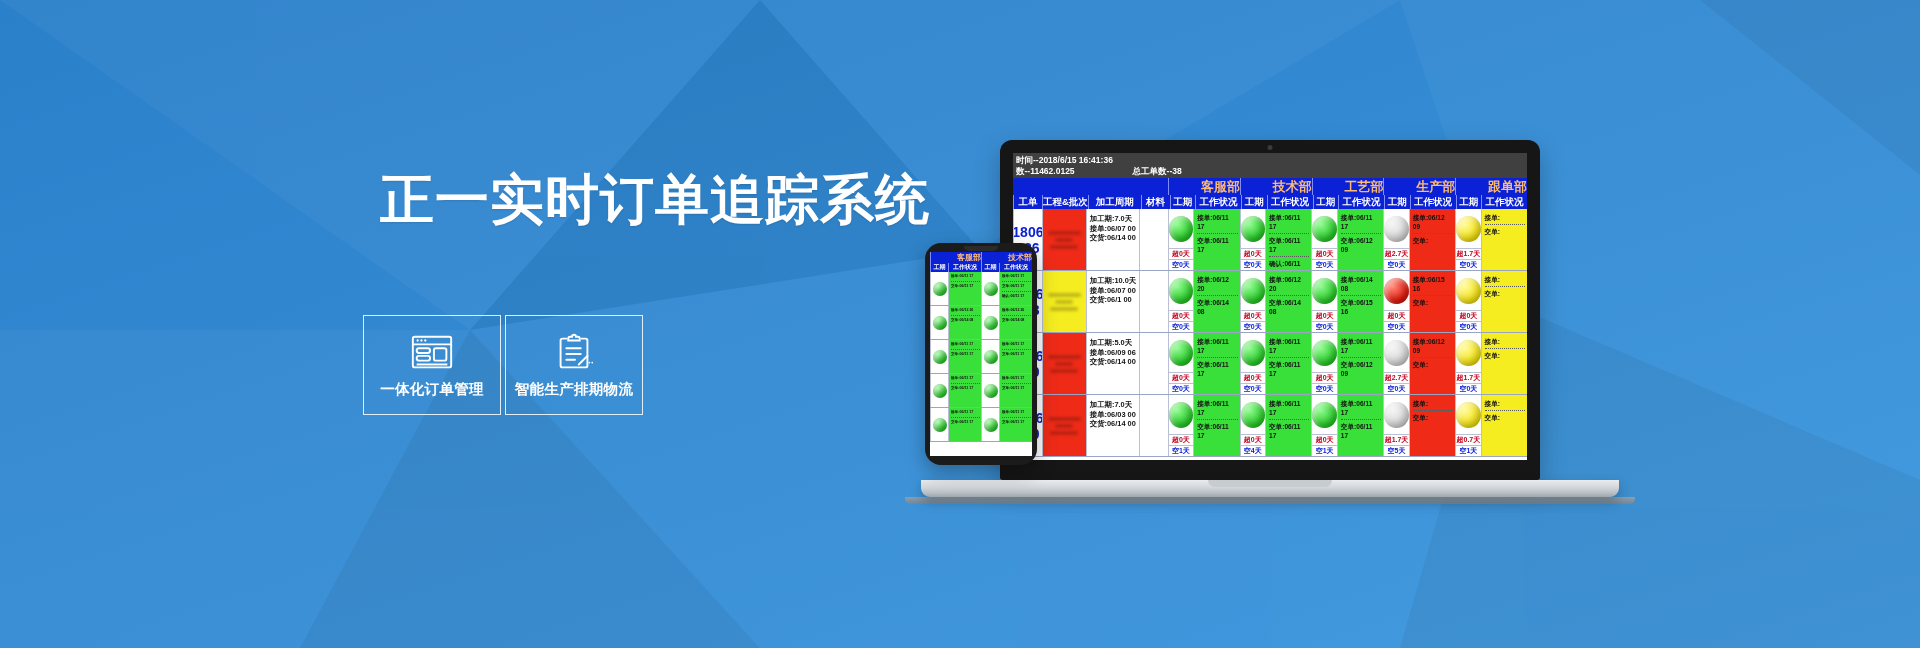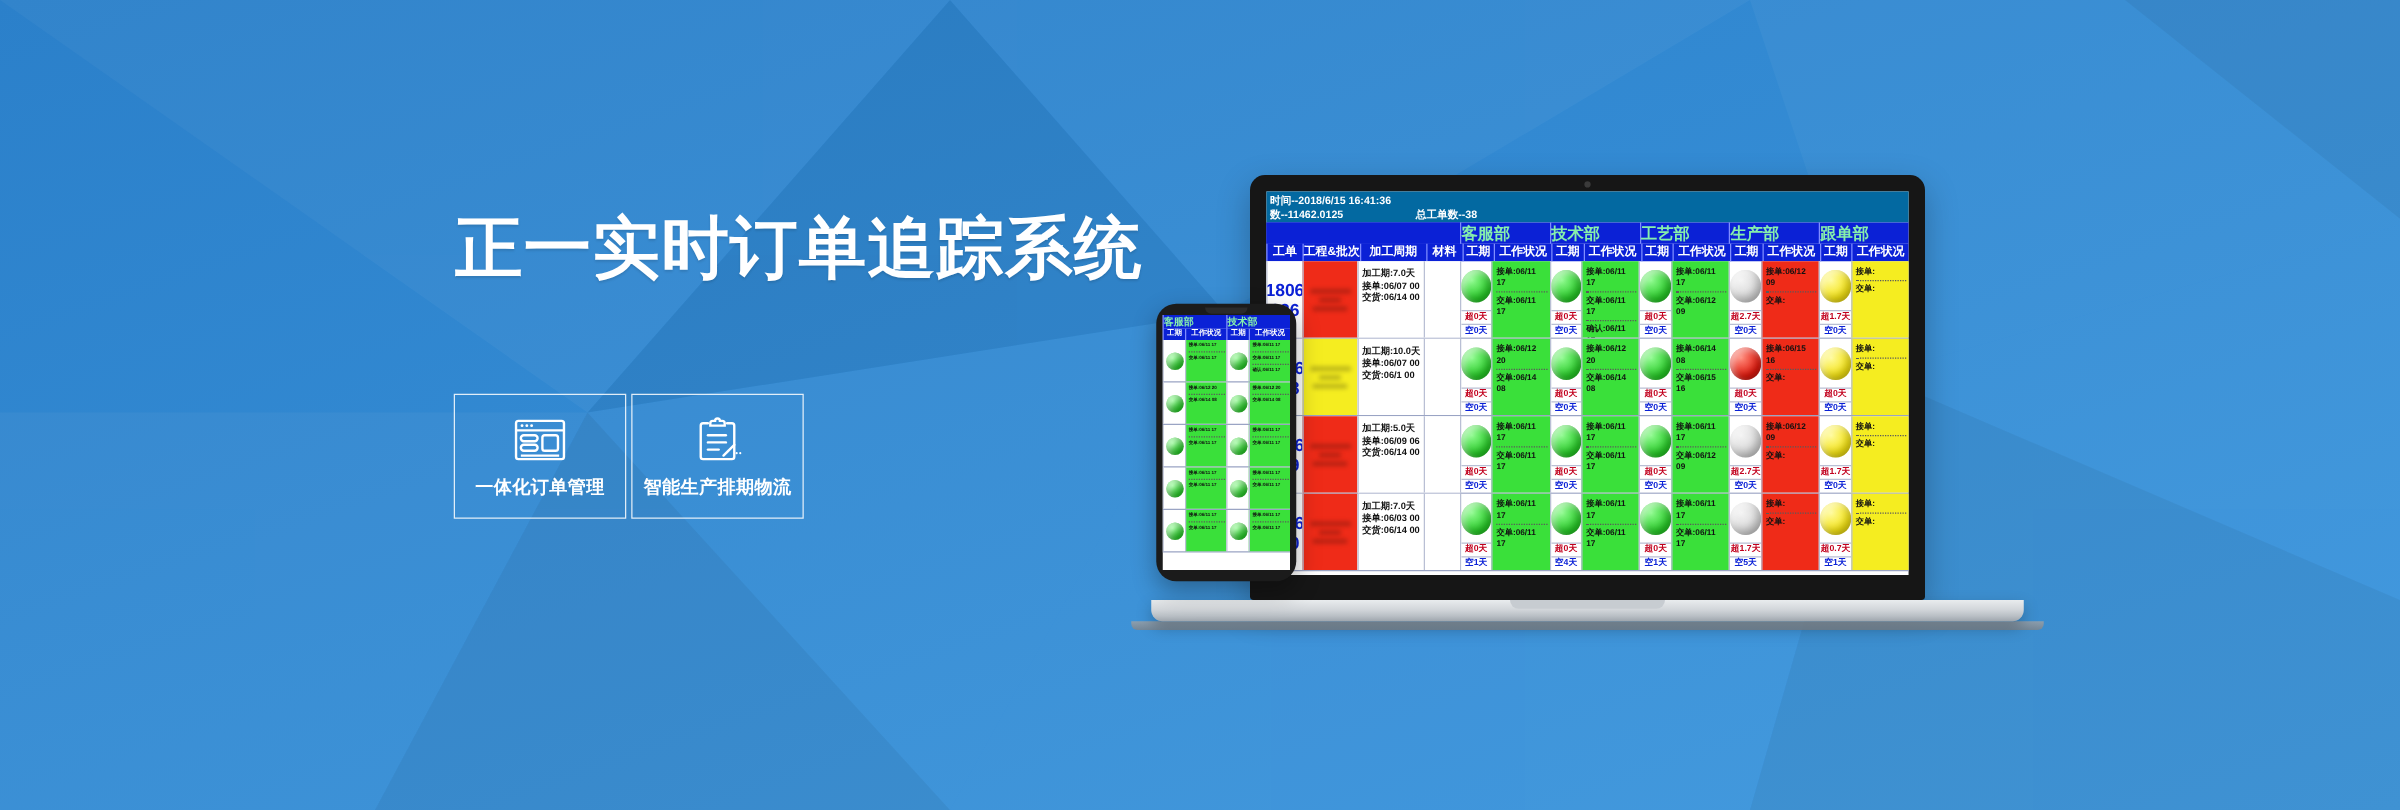--- a/index.html
+++ b/index.html
@@ -15,21 +15,21 @@
     position: absolute; inset: 0;
     width: 1920px; height: 648px;
     overflow: hidden;
     background: linear-gradient(115deg, #2a7fc9 0%, #3189d4 35%, #3b95dd 62%, #2e86d1 100%);
   }
   #polybg { position: absolute; inset: 0; width: 1920px; height: 648px; }
 
   
   .copy {
     position: absolute;
-    left: 364px; top: 168px;
+    left: 380px; top: 168px;
     width: 640px;
   }
   .headline {
     color: #ffffff;
     font-size: 54px;
     font-weight: bold;
     line-height: 1.18;
     letter-spacing: 1px;
     white-space: nowrap;
     text-shadow: 0 1px 2px rgba(0,0,0,.12);
@@ -115,31 +115,31 @@
     content:""; position:absolute; left:50%; top:3px; transform:translateX(-50%);
     width:34px; height:5px; background:#2b2b2b; border-radius:0 0 5px 5px;
   }
   .phone-screen{
     width:100%; height:100%; background:#fff; overflow:hidden; position:relative;
   }
 
   
   .dash { width:100%; height:100%; background:#fff; font-family:"Liberation Sans", sans-serif; }
   .info-bar{
-    background:#0369a1; color:#ffffff; font-weight:bold;
+    background:#404040; color:#ffffff; font-weight:bold;
     font-size:8.5px; line-height:11px; padding:2px 3px 1px 3px;
     display:flex; flex-wrap:wrap; white-space:nowrap;
   }
   .info-bar .t1{ width:100%; }
   .info-bar .t2{ }
   .info-bar .t3{ margin-left:58px; }
 
   .deptrow{ display:flex; background:#0b21d6; }
   .dept{
-    color:#86efac; font-weight:bold; font-size:13px; text-align:left;
+    color:#fdba74; font-weight:bold; font-size:13px; text-align:right;
     border-left:1px solid #7f8dff; line-height:17px;
   }
   .dept.blank{ background:#0b21d6; border-left:none; }
 
   .hdrow{ display:flex; background:#0b21d6; }
   .hd{
     color:#ffffff; font-weight:bold; font-size:9.5px; text-align:center;
     border-left:1px solid #7f8dff; line-height:14px; white-space:nowrap;
   }
 

